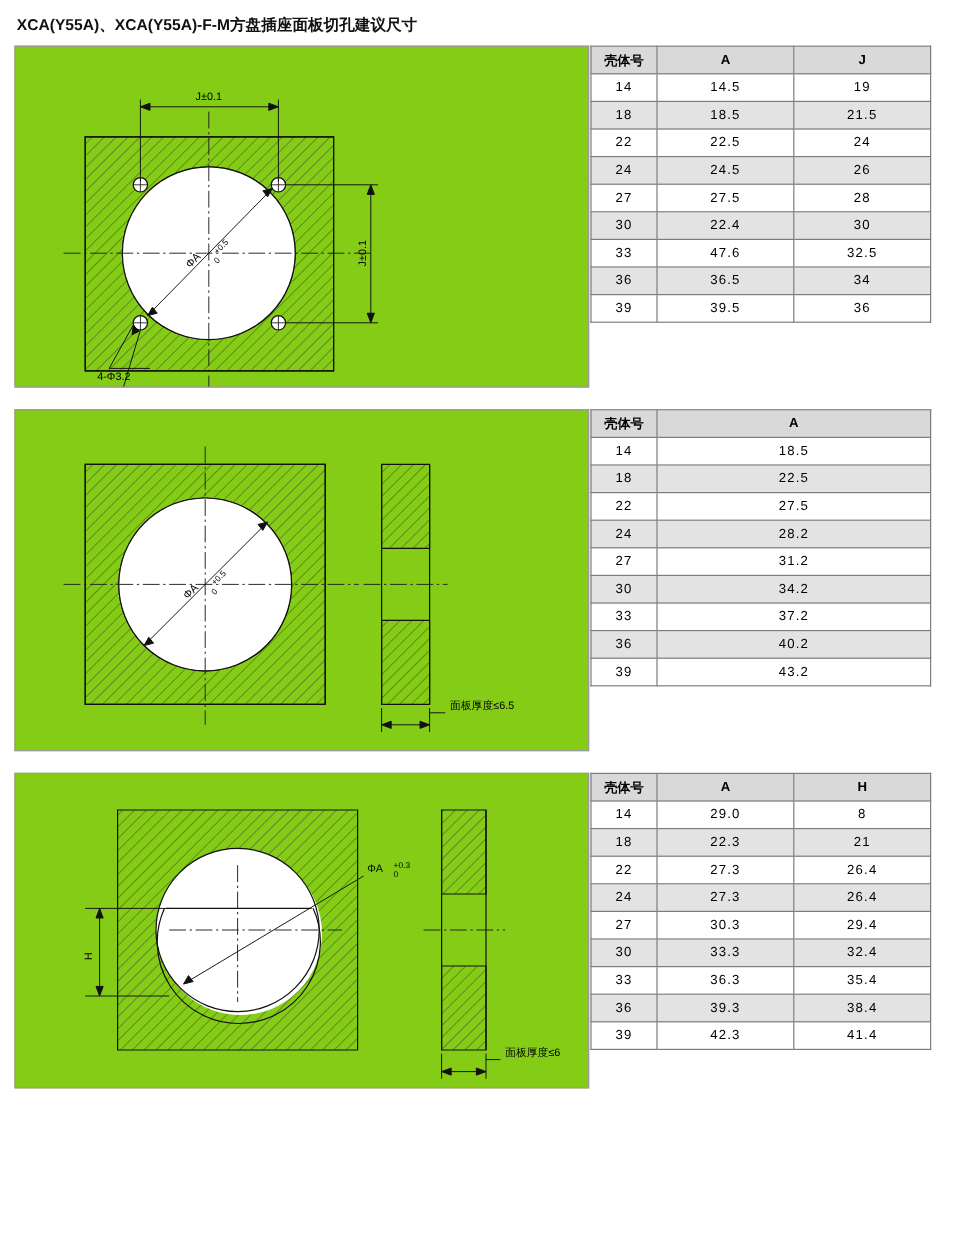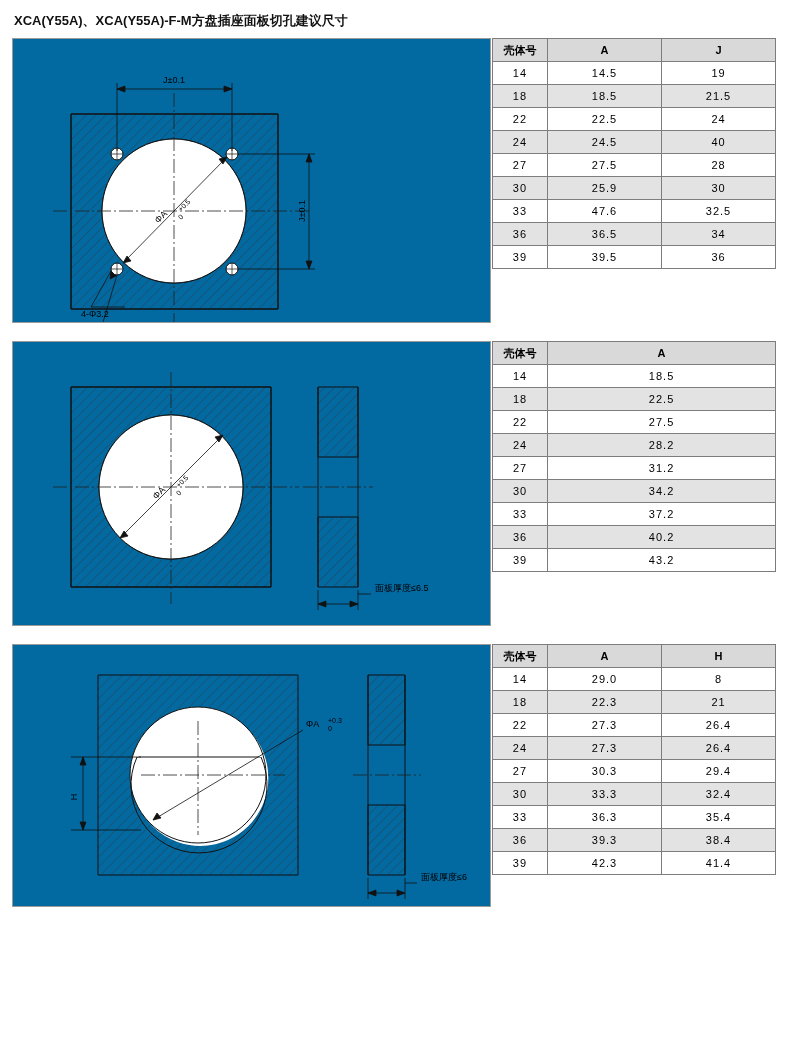--- a/index.html
+++ b/index.html
@@ -20,21 +20,21 @@
     color: #111;
     margin: 4px 0 8px 2px;
     letter-spacing: 0;
   }
   .sec-title sub { font-size: 9px; }
 
   .sec-body { display: flex; align-items: flex-start; gap: 0; }
 
   .drawing {
     border: 1px solid #9a9a9a;
-    background: #0369a1;
+    background: #84cc16;
     position: relative;
     overflow: hidden;
   }
   .tablewrap { margin-left: 1px; }
 
   table.dims {
     border-collapse: collapse;
     font-size: 11px;
   }
   table.dims th, table.dims td {
@@ -177,30 +177,30 @@
                 <td>21.5</td>
               </tr>
             <tr>
                 <td>22</td>
                 <td>22.5</td>
                 <td>24</td>
               </tr>
             <tr>
                 <td>24</td>
                 <td>24.5</td>
-                <td>40</td>
+                <td>26</td>
               </tr>
             <tr>
                 <td>27</td>
                 <td>27.5</td>
                 <td>28</td>
               </tr>
             <tr>
                 <td>30</td>
-                <td>25.9</td>
+                <td>22.4</td>
                 <td>30</td>
               </tr>
             <tr>
                 <td>33</td>
                 <td>47.6</td>
                 <td>32.5</td>
               </tr>
             <tr>
                 <td>36</td>
                 <td>36.5</td>

